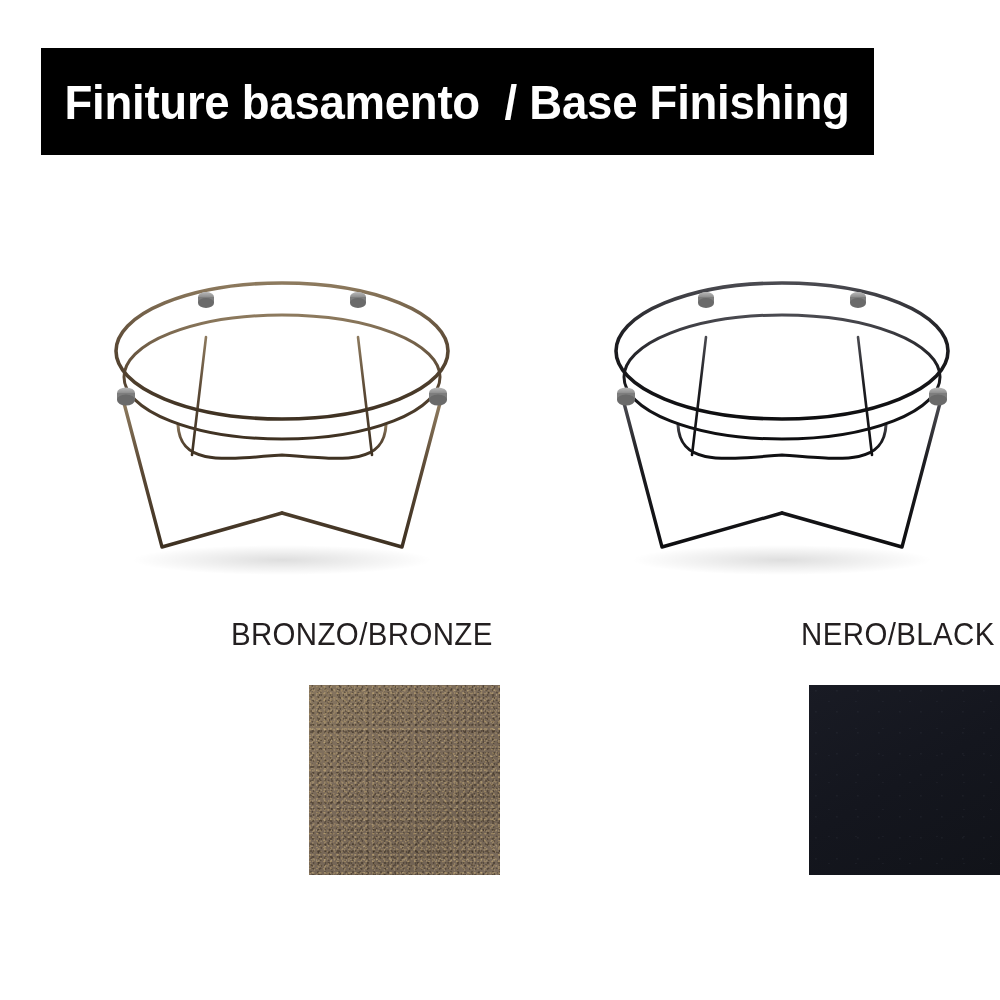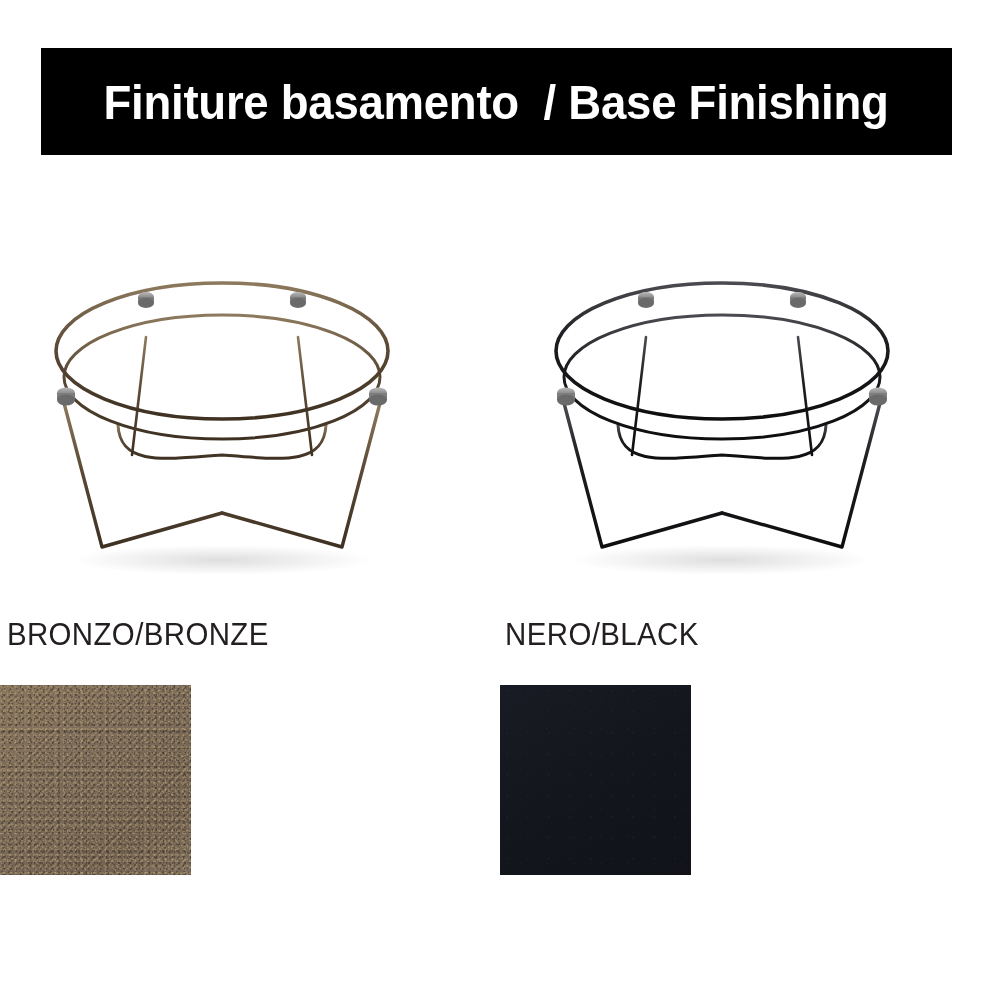--- a/index.html
+++ b/index.html
@@ -18,21 +18,21 @@
     width: 1000px;
     height: 1000px;
     background: #ffffff;
   }
 
   
   .header-banner {
     position: absolute;
     left: 41px;
     top: 48px;
-    width: 911px;
+    width: 833px;
     height: 107px;
     background: #000000;
     display: flex;
     align-items: center;
     justify-content: center;
   }
 
   .header-title {
     color: #ffffff;
     font-family: "Liberation Sans Narrow", "Liberation Sans", sans-serif;
@@ -51,21 +51,21 @@
     top: 255px;
     width: 1000px;
     height: 660px;
     display: flex;
   }
 
   .finish-col {
     flex: 1 1 50%;
     display: flex;
     flex-direction: column;
-    align-items: flex-start;
+    align-items: flex-end;
   }
 
   .base-figure {
     width: 440px;
     height: 330px;
     display: block;
   }
 
   .finish-label {
     margin-top: 32px;

